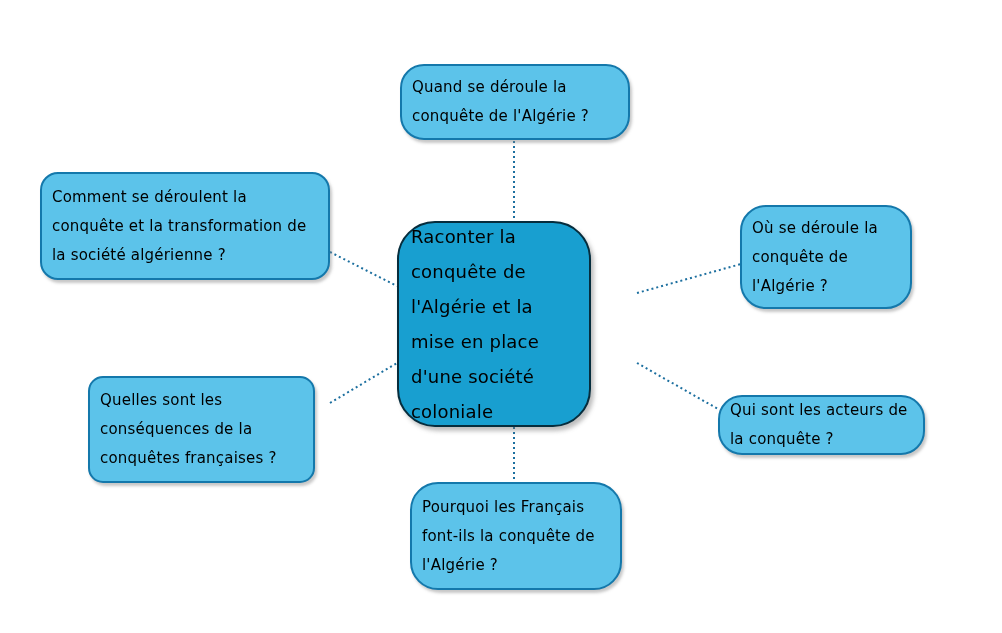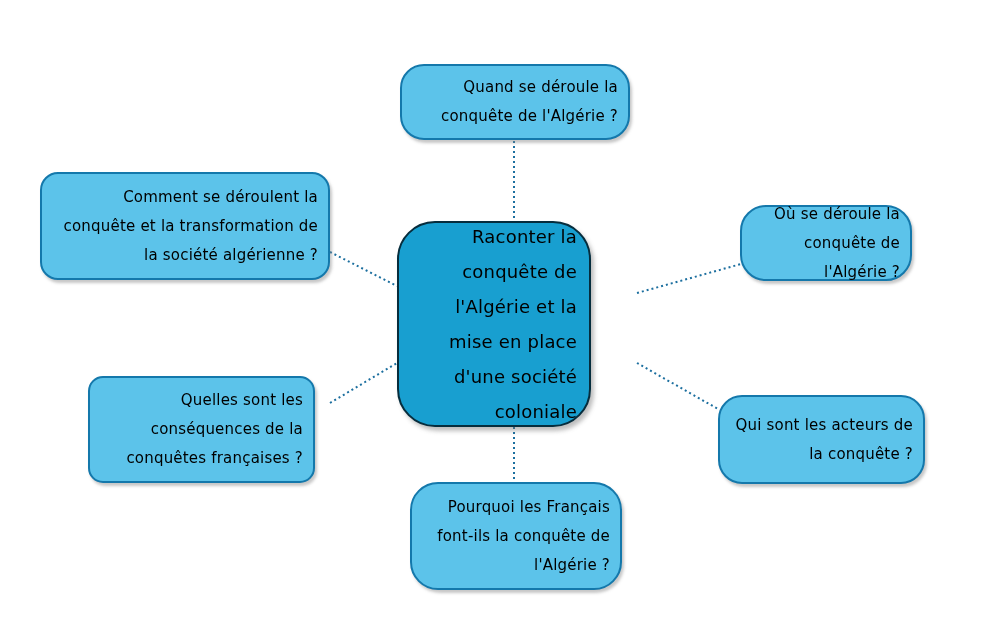--- a/index.html
+++ b/index.html
@@ -22,21 +22,21 @@
     width: 1002px;
     height: 633px;
     pointer-events: none;
   }
   .node {
     position: absolute;
     box-sizing: border-box;
     display: flex;
     align-items: center;
     justify-content: center;
-    text-align: right;
+    text-align: left;
     color: #000000;
     cursor: pointer;
   }
   .node .txt {
     width: 100%;
   }
   .center-node {
     left: 397px;
     top: 221px;
     width: 194px;
@@ -54,23 +54,23 @@
     background: var(--branch-fill, #5cc3ea);
     border: 2px solid var(--branch-border, #1478ab);
     box-shadow: 2px 3px 3px rgba(130,130,130,0.45);
     font-size: 15px;
     line-height: 29px;
     letter-spacing: 0.2px;
     padding: 4px 10px;
   }
   .node-quand        { left: 400px; top:  64px; width: 230px; height:  76px; border-radius: 24px; }
   .node-comment      { left:  40px; top: 172px; width: 290px; height: 108px; border-radius: 18px; }
-  .node-ou           { left: 740px; top: 205px; width: 172px; height: 76px; border-radius: 26px; }
+  .node-ou           { left: 740px; top: 205px; width: 172px; height: 104px; border-radius: 26px; }
   .node-quelles      { left:  88px; top: 376px; width: 227px; height: 107px; border-radius: 15px; }
-  .node-qui          { left: 718px; top: 395px; width: 207px; height:  89px; border-radius: 24px; }
+  .node-qui          { left: 718px; top: 395px; width: 207px; height:  60px; border-radius: 24px; }
   .node-pourquoi     { left: 410px; top: 482px; width: 212px; height: 108px; border-radius: 28px; }
 </style>
 </head>
 <body>
 
 <div class="canvas">
 
   <svg class="connectors" viewBox="0 0 1002 633" xmlns="http://www.w3.org/2000/svg">
     <line x1="514" y1="141" x2="514" y2="221" stroke="#1c6f9f" stroke-width="2" stroke-dasharray="2 3"></line>
     <line x1="330" y1="252" x2="397" y2="286" stroke="#1c6f9f" stroke-width="2" stroke-dasharray="2 3"></line>

